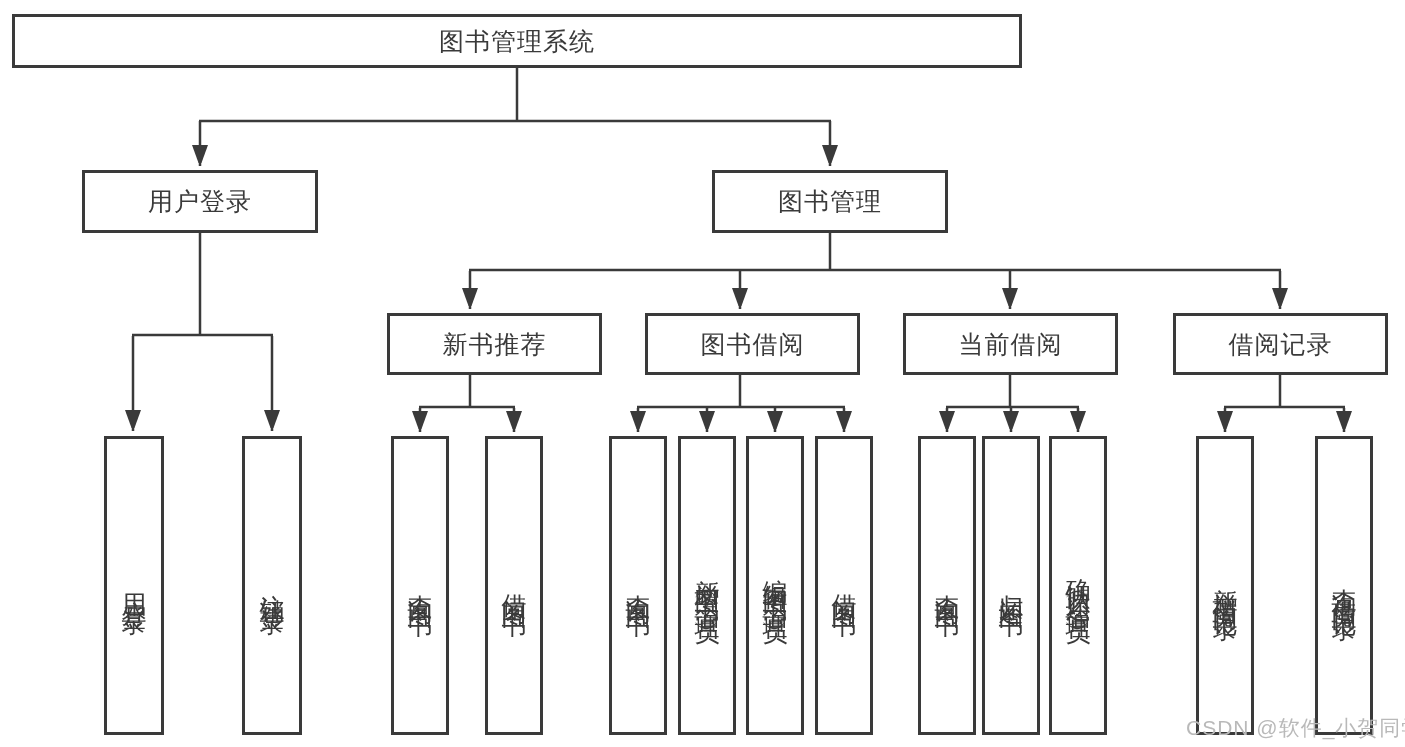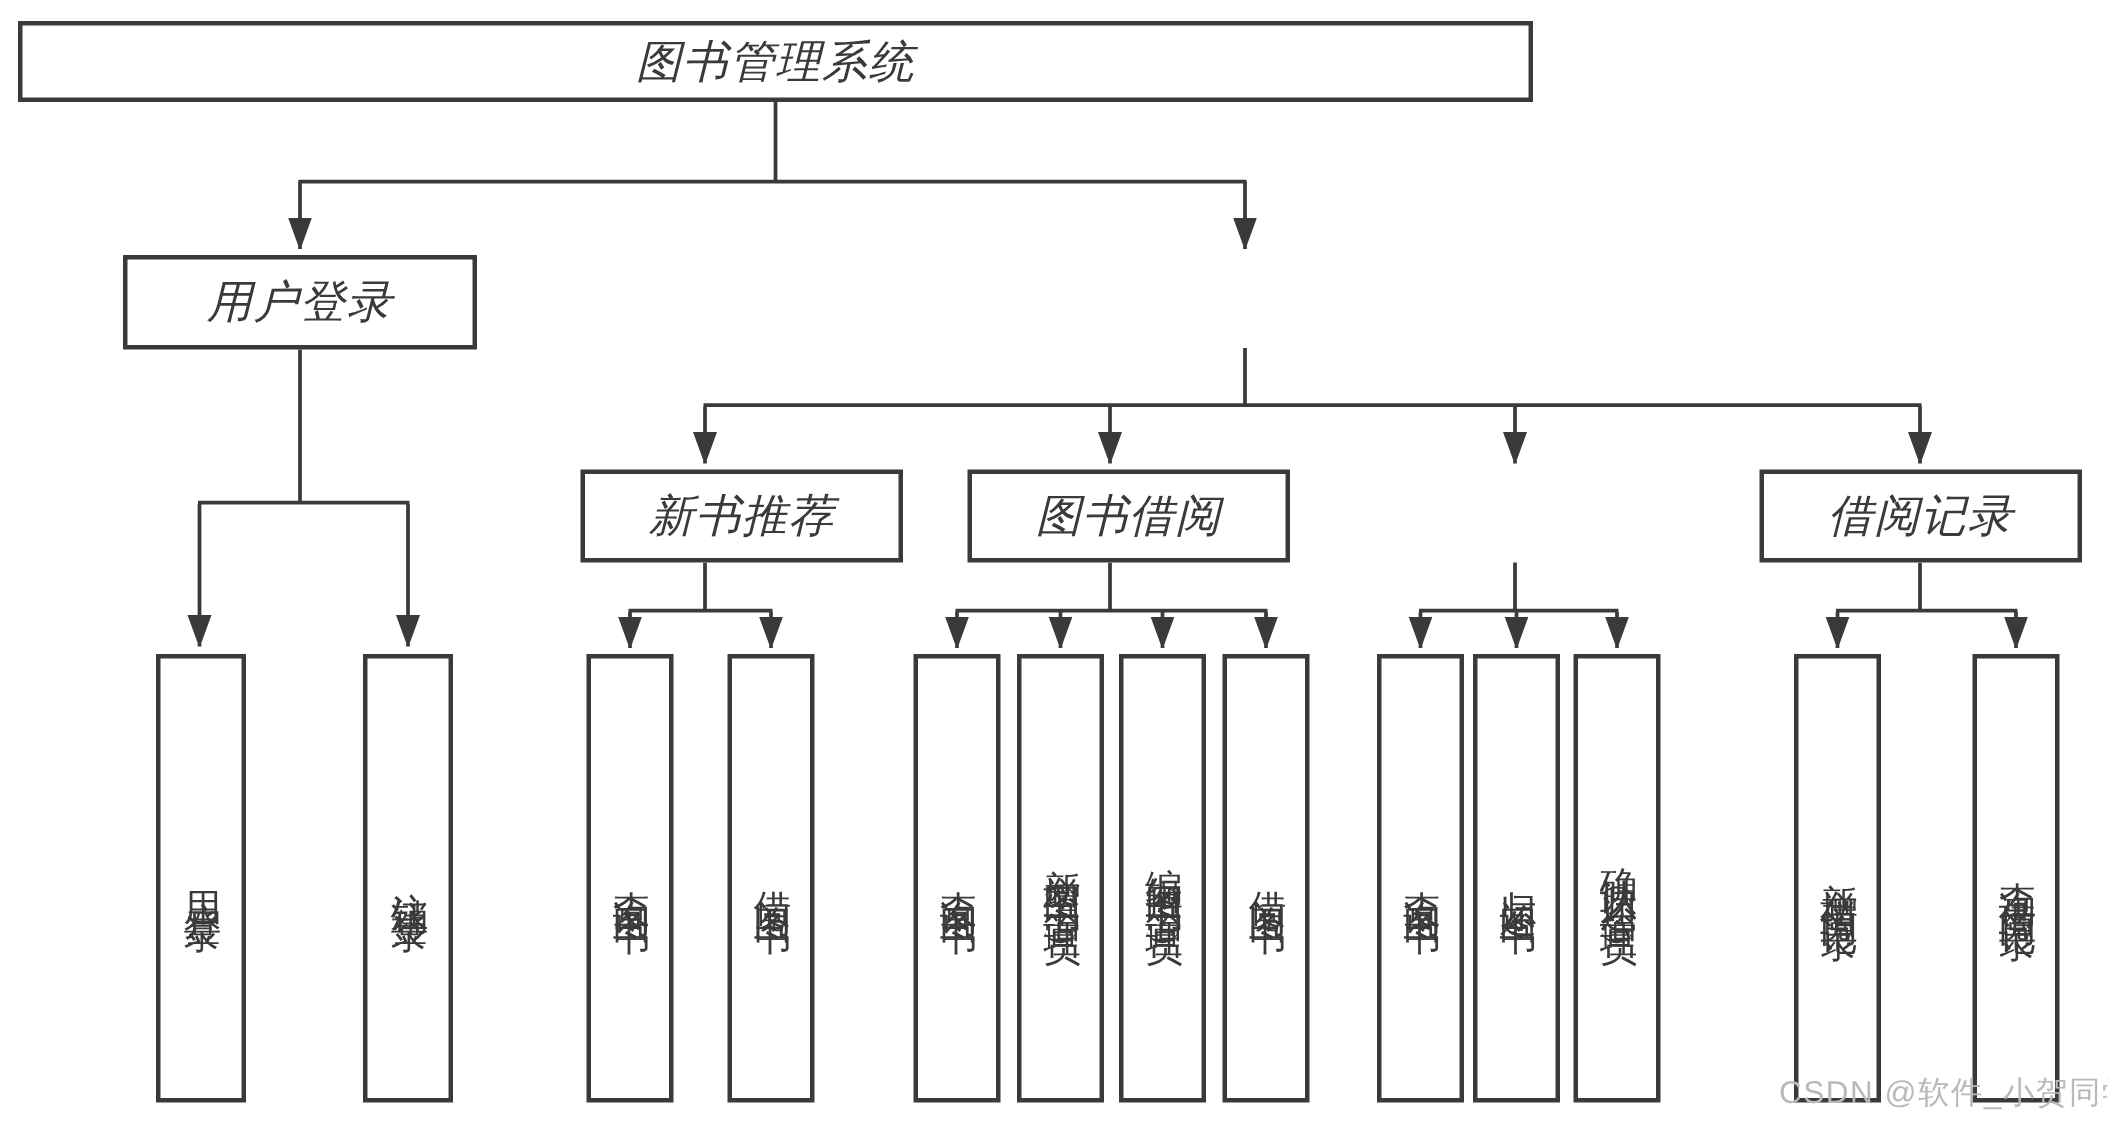--- a/index.html
+++ b/index.html
@@ -22,24 +22,23 @@
     box-sizing: border-box;
     background: #ffffff;
     border: 3px solid #3a3a3a;
     color: #3a3a3a;
     display: flex;
     align-items: center;
     justify-content: center;
     z-index: 1;
   }
   .hbox span {
-    font-size: 30px;
+    font-size: 25px;
     letter-spacing: 1px;
     white-space: nowrap;
-    font-style: italic;
   }
   .vbox span {
     writing-mode: vertical-rl;
     font-size: 25px;
     letter-spacing: 6px;
     line-height: 1;
   }
   #watermark {
     position: absolute;
     left: 1186px;
@@ -101,26 +100,32 @@
     </g>
   </svg>
 
   <div class="node hbox" style="left:12px; top:14px; width:1010px; height:54px;">
     <span>图书管理系统</span>
   </div>
 
   <div class="node hbox" style="left:82px; top:170px; width:236px; height:63px;">
     <span>用户登录</span>
   </div>
+  <div class="node hbox" style="left:712px; top:170px; width:236px; height:63px;">
+    <span>图书管理</span>
+  </div>
 
   <div class="node hbox" style="left:363px; top:313px; width:215px; height:62px;margin-left:24px;">
     <span>新书推荐</span>
   </div>
   <div class="node hbox" style="left:633px; top:313px; width:215px; height:62px;margin-left:12px;">
     <span>图书借阅</span>
+  </div>
+  <div class="node hbox" style="left:903px; top:313px; width:215px; height:62px;">
+    <span>当前借阅</span>
   </div>
   <div class="node hbox" style="left:1173px; top:313px; width:215px; height:62px;">
     <span>借阅记录</span>
   </div>
 
   <div class="node vbox" style="left:104px; top:436px; width:60px; height:299px;">
     <span>用户登录</span>
   </div>
   <div class="node vbox" style="left:242px; top:436px; width:60px; height:299px;">
     <span>注销登录</span>

